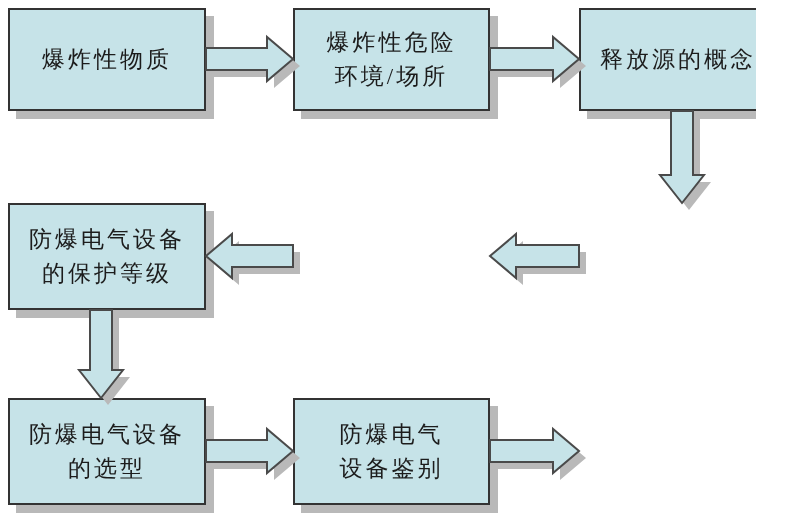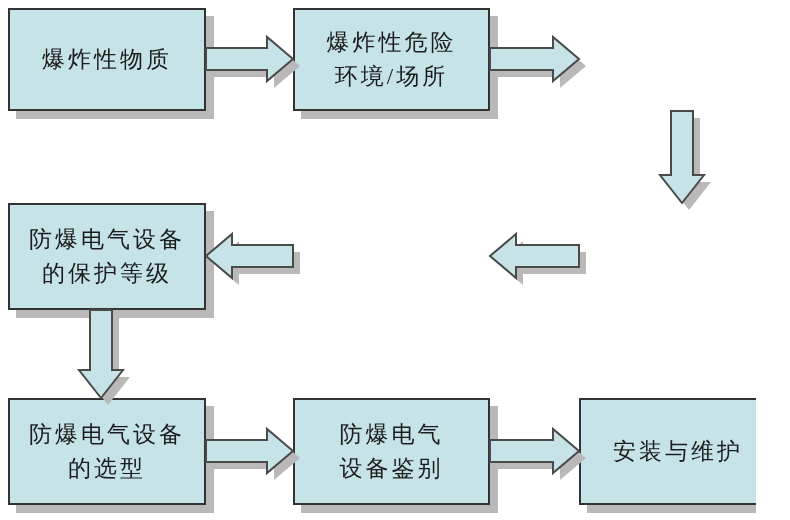--- a/index.html
+++ b/index.html
@@ -46,36 +46,36 @@
 
 <div class="canvas">
 
   <div class="node r0 c0">
     <span class="node-label">爆炸性物质</span>
   </div>
   <div class="node r0 c1">
     <span class="node-label">爆炸性危险
 环境/场所</span>
   </div>
+  <div class="node r0 c2">
+    <span class="node-label">释放源的概念</span>
+  </div>
 
   <div class="node r1 c0">
     <span class="node-label">防爆电气设备
 的保护等级</span>
   </div>
 
   <div class="node r2 c0">
     <span class="node-label">防爆电气设备
 的选型</span>
   </div>
   <div class="node r2 c1">
     <span class="node-label">防爆电气
 设备鉴别</span>
-  </div>
-  <div class="node r2 c2">
-    <span class="node-label">安装与维护</span>
   </div>
 
   <svg class="arrow" style="left:206px; top:22px;" width="87" height="74" viewBox="0 0 87 74">
     <path class="arrow-shadow" transform="translate(7,7)" d="M0,26 L61,26 L61,15 L87,37 L61,59 L61,48 L0,48 Z"></path>
     <path class="arrow-body" d="M0,26 L61,26 L61,15 L87,37 L61,59 L61,48 L0,48 Z"></path>
   </svg>
 
   <svg class="arrow" style="left:490px; top:22px;" width="89" height="74" viewBox="0 0 89 74">
     <path class="arrow-shadow" transform="translate(7,7)" d="M0,26 L63,26 L63,15 L89,37 L63,59 L63,48 L0,48 Z"></path>
     <path class="arrow-body" d="M0,26 L63,26 L63,15 L89,37 L63,59 L63,48 L0,48 Z"></path>

